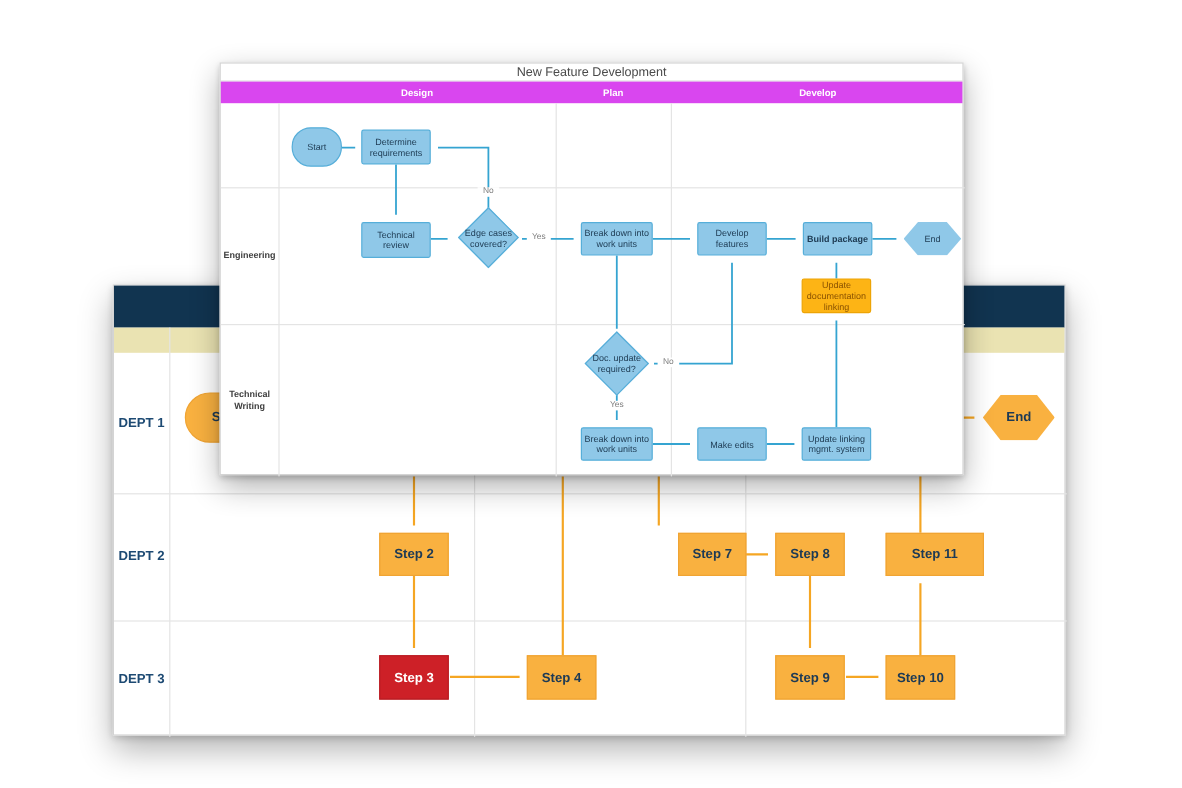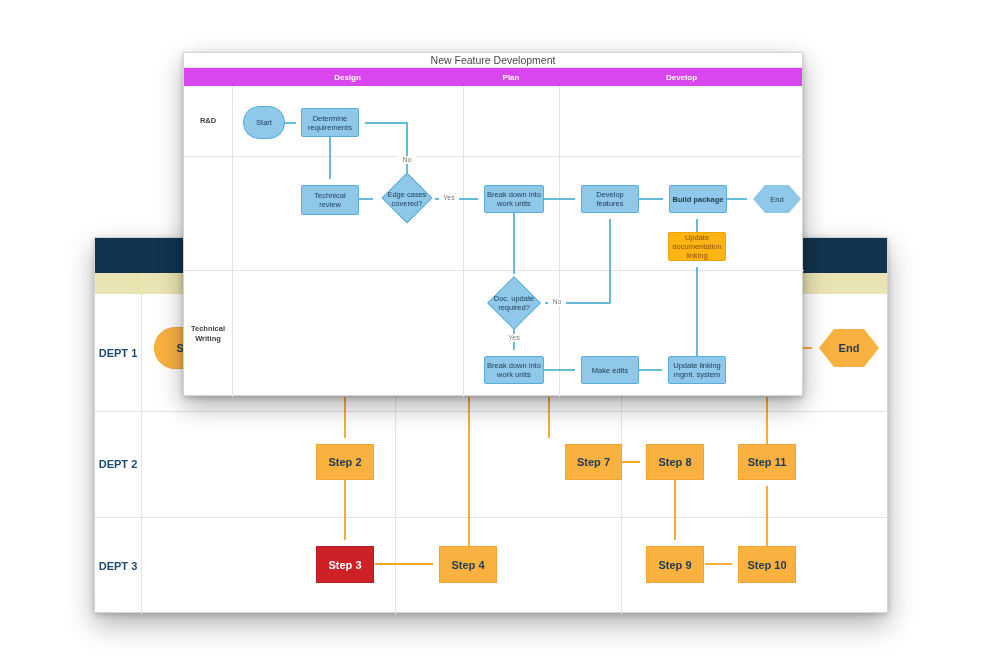--- a/index.html
+++ b/index.html
@@ -105,21 +105,21 @@
     </div>
     <div class="bnode" style="left:221px; top:206px; width:58px; height:36px;">
       <span>Step 2</span>
     </div>
     <div class="bnode" style="left:426px; top:206px; width:57px; height:36px;margin-left:44px;">
       <span>Step 7</span>
     </div>
     <div class="bnode" style="left:551px; top:206px; width:58px; height:36px;">
       <span>Step 8</span>
     </div>
-    <div class="bnode" style="left:643px; top:206px; width:58px; height:36px;">
+    <div class="bnode" style="left:643px; top:206px; width:82px; height:36px;">
       <span>Step 11</span>
     </div>
     <div class="bnode alert" style="left:221px; top:308px; width:58px; height:37px;">
       <span>Step 3</span>
     </div>
     <div class="bnode" style="left:344px; top:308px; width:58px; height:37px;">
       <span>Step 4</span>
     </div>
     <div class="bnode" style="left:551px; top:308px; width:58px; height:37px;">
       <span>Step 9</span>
@@ -138,21 +138,21 @@
       <div class="fc-phase flexc" style="left:279px; width:96px;">Plan</div>
       <div class="fc-phase flexc" style="left:375px; width:245px;">Develop</div>
     </div>
 
     <div class="grid-v" style="left:48px;  top:33px; height:311px;"></div>
     <div class="grid-v" style="left:279px; top:33px; height:311px;"></div>
     <div class="grid-v" style="left:375px; top:33px; height:311px;"></div>
     <div class="grid-h" style="left:0; top:103px; width:620px;"></div>
     <div class="grid-h" style="left:0; top:217px; width:620px;"></div>
 
-    <div class="abs flexc fc-lane" style="top:33px;  height:70px;">R&amp;D</div>
+    <div class="abs flexc fc-lane" style="top:103px; height:114px;">Engineering</div>
     <div class="abs flexc fc-lane" style="top:217px; height:127px; padding:0 5px;">Technical Writing</div>
 
     <svg class="connectors" width="620" height="344">
       <defs>
         <marker id="arrow-blue" markerWidth="7" markerHeight="7" refX="5" refY="3.5" orient="auto">
           <path d="M0,0 L7,3.5 L0,7 Z" fill="#35a4d1"></path>
         </marker>
       </defs>
       <path class="blue-line" d="M101,70 H112" marker-end="url(#arrow-blue)"></path>
       <path class="blue-line" d="M146,84 V126" marker-end="url(#arrow-blue)"></path>

